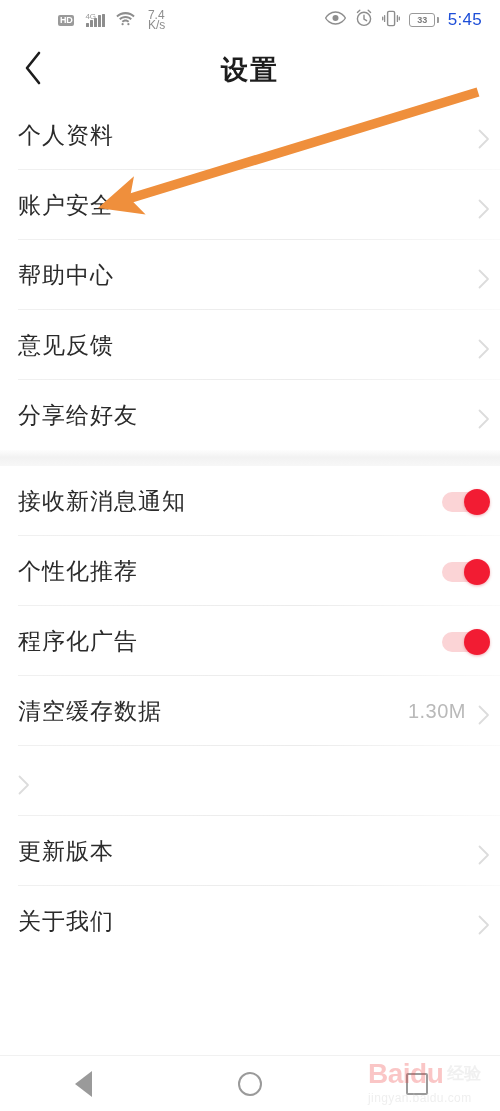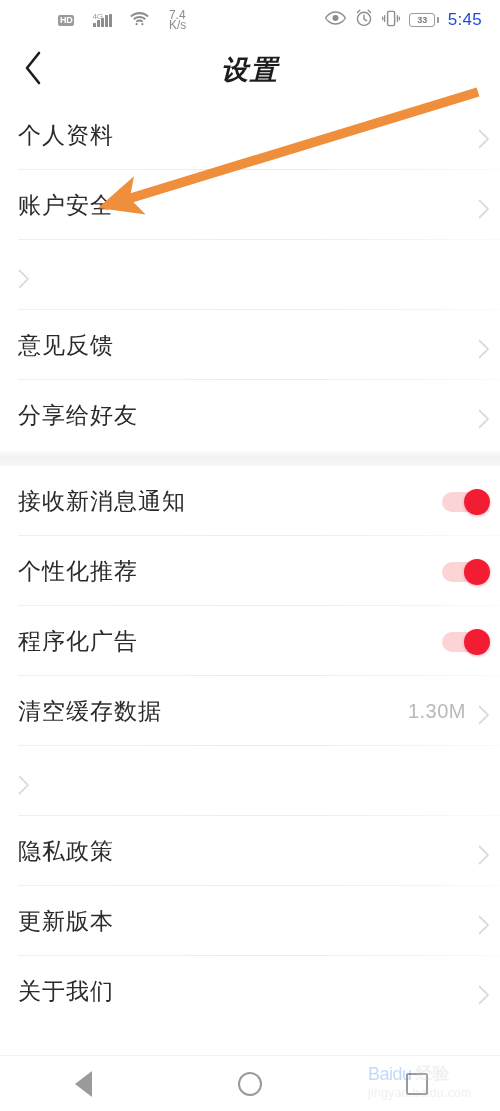--- a/index.html
+++ b/index.html
@@ -17,21 +17,21 @@
 
   
   .statusbar {
     position: absolute; top: 0; left: 0;
     width: 500px; height: 40px;
     display: flex; align-items: center;
     color: #8d8d8d;
   }
   .sb-left {
     position: absolute; left: 58px; top: 0; height: 40px;
-    display: flex; align-items: center; gap: 18px;
+    display: flex; align-items: center; gap: 11px;
   }
   .sb-right {
     position: absolute; right: 18px; top: 0; height: 40px;
     display: flex; align-items: center; gap: 9px;
   }
   .hd-badge {
     font-size: 9px; font-weight: bold; color: #ffffff;
     background: #9a9a9a; border-radius: 2px;
     padding: 1px 2px; line-height: 1;
     letter-spacing: -0.3px;
@@ -63,21 +63,20 @@
   }
   .batt-num { font-size: 9px; color: #7b7b7b; font-weight: bold; }
   .batt-cap { width: 2px; height: 6px; background: #9a9a9a; margin-left: 1.5px; border-radius: 0 1px 1px 0; }
   .ic { display: block; }
 
   
   .header {
     position: absolute; top: 40px; left: 0;
     width: 500px; height: 60px;
     background: #ffffff;
-    font-style: italic;
   }
   .back-btn {
     position: absolute; left: 10px; top: 0; width: 46px; height: 60px;
     display: flex; align-items: center; justify-content: center;
     cursor: pointer;
   }
   .page-title {
     position: absolute; left: 0; top: 0; width: 500px; height: 60px;
     display: flex; align-items: center; justify-content: center;
     font-size: 27px; color: #1d1d1d; font-weight: bold;
@@ -174,21 +173,21 @@
     width: 128px; height: 46px;
     opacity: .30;
     pointer-events: none;
     display: flex; flex-direction: column; align-items: flex-start;
     justify-content: center;
   }
   .wm-main {
     display: flex; align-items: center; gap: 4px;
   }
   .wm-baidu {
-    font-size: 18px; font-weight: normal; color: #3b82f6;
+    font-size: 28px; font-weight: bold; color: #ef4444;
     letter-spacing: -.5px; line-height: 1;
   }
   .wm-jy {
     font-size: 17px; font-weight: bold; color: #cfcfcf; line-height: 1;
   }
   .wm-url {
     font-size: 12px; color: #c9c9c9; margin-top: 3px; letter-spacing: .4px;
   }
 </style>
 </head>
@@ -277,20 +276,21 @@
         </div>
         <div class="row">
           <span class="row-label">账户安全</span>
           <span class="chev">
             <svg width="12" height="20" viewBox="0 0 12 20">
               <path d="M1.5 1.5L10 10l-8.5 8.5" fill="none" stroke="#dcdcdc" stroke-width="1.8" stroke-linecap="round" stroke-linejoin="round"></path>
             </svg>
           </span>
         </div>
         <div class="row">
+          <span class="row-label">帮助中心</span>
           <span class="chev">
             <svg width="12" height="20" viewBox="0 0 12 20">
               <path d="M1.5 1.5L10 10l-8.5 8.5" fill="none" stroke="#dcdcdc" stroke-width="1.8" stroke-linecap="round" stroke-linejoin="round"></path>
             </svg>
           </span>
         </div>
         <div class="row">
           <span class="row-label">意见反馈</span>
           <span class="chev">
             <svg width="12" height="20" viewBox="0 0 12 20">
@@ -333,28 +333,20 @@
         <div class="row">
           <span class="row-label">清空缓存数据</span>
           <span class="row-value">1.30M</span>
           <span class="chev">
             <svg width="12" height="20" viewBox="0 0 12 20">
               <path d="M1.5 1.5L10 10l-8.5 8.5" fill="none" stroke="#dcdcdc" stroke-width="1.8" stroke-linecap="round" stroke-linejoin="round"></path>
             </svg>
           </span>
         </div>
         <div class="row">
-          <span class="chev">
-            <svg width="12" height="20" viewBox="0 0 12 20">
-              <path d="M1.5 1.5L10 10l-8.5 8.5" fill="none" stroke="#dcdcdc" stroke-width="1.8" stroke-linecap="round" stroke-linejoin="round"></path>
-            </svg>
-          </span>
-        </div>
-        <div class="row">
-          <span class="row-label">隐私政策</span>
           <span class="chev">
             <svg width="12" height="20" viewBox="0 0 12 20">
               <path d="M1.5 1.5L10 10l-8.5 8.5" fill="none" stroke="#dcdcdc" stroke-width="1.8" stroke-linecap="round" stroke-linejoin="round"></path>
             </svg>
           </span>
         </div>
         <div class="row">
           <span class="row-label">更新版本</span>
           <span class="chev">
             <svg width="12" height="20" viewBox="0 0 12 20">

